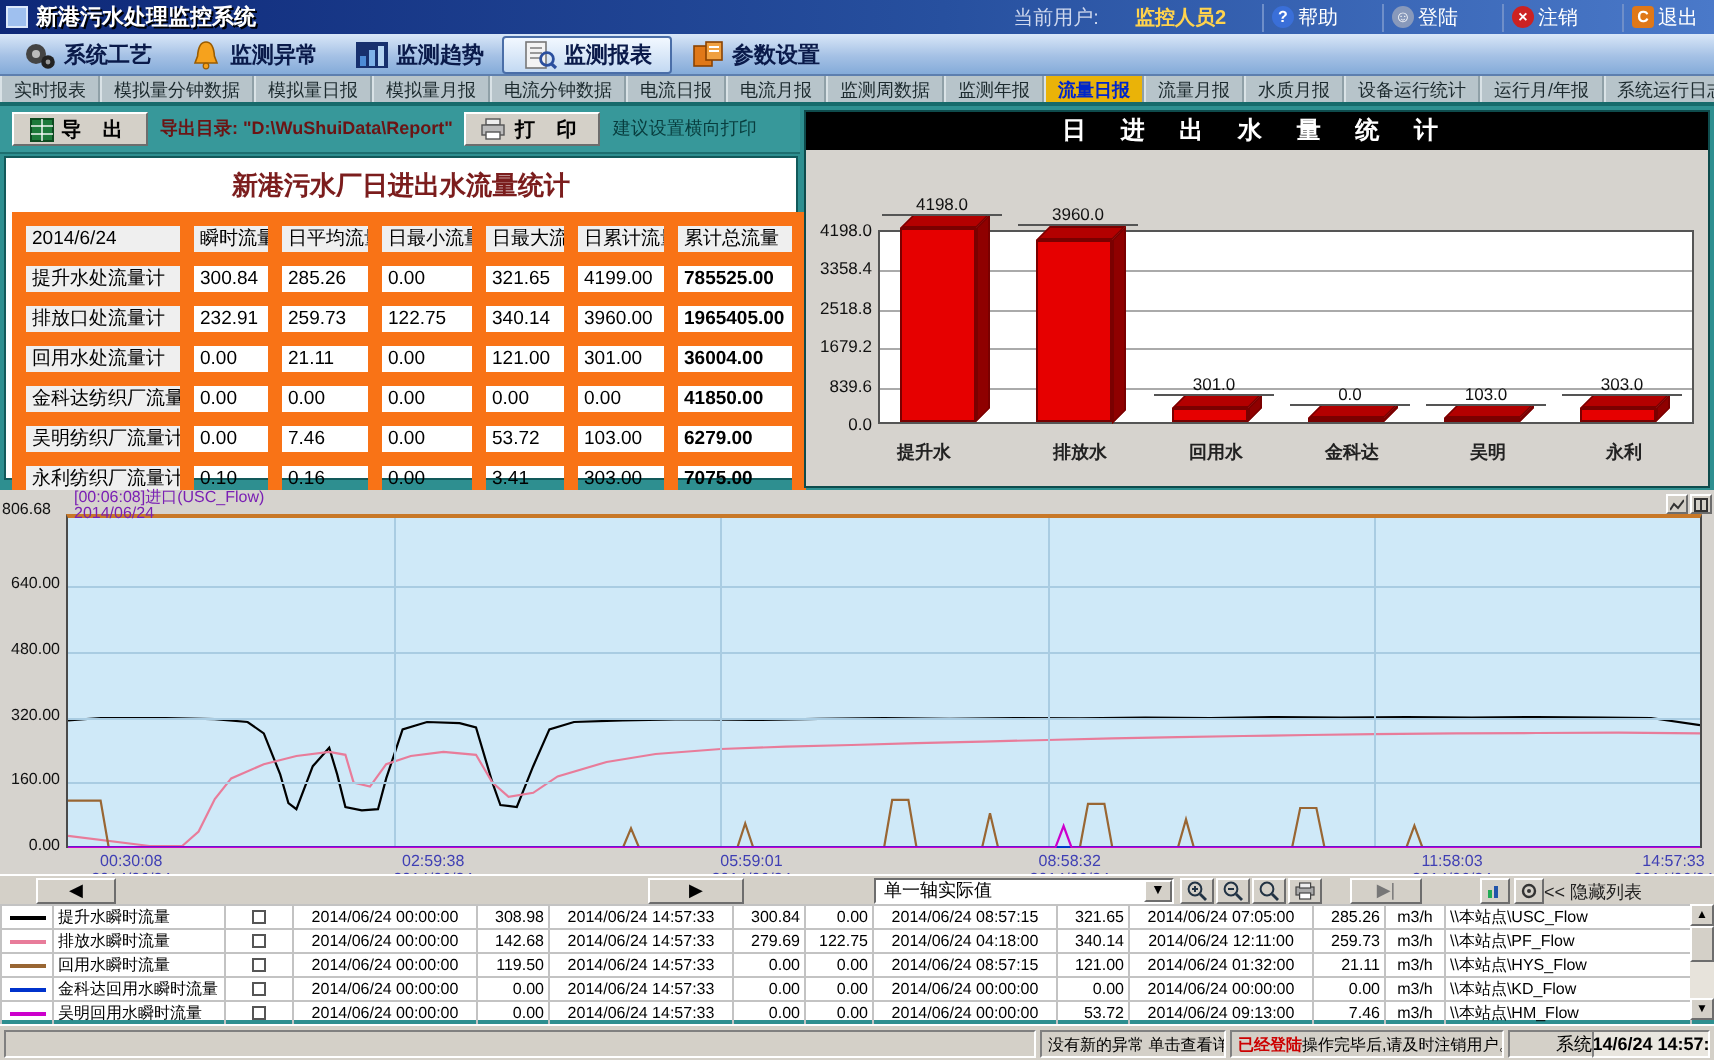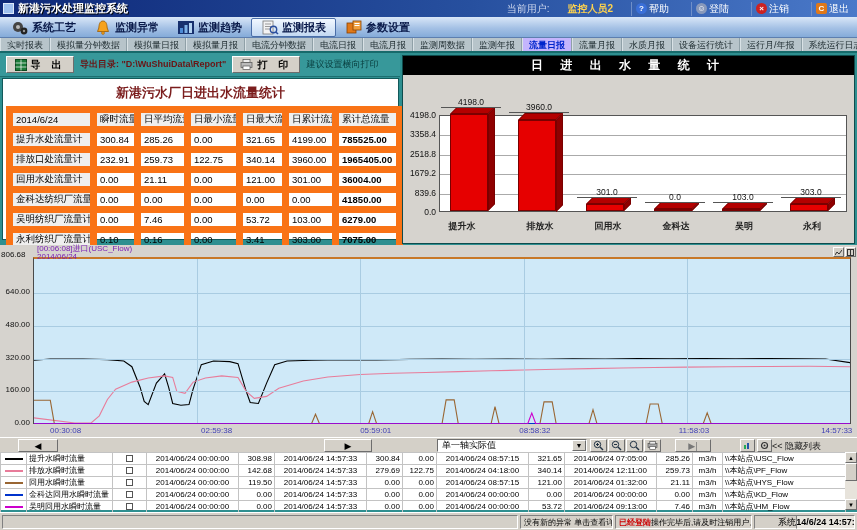--- a/index.html
+++ b/index.html
@@ -19,21 +19,21 @@
 
   
   .menubar { left:0; top:17px; width:857px; height:21px; background:linear-gradient(180deg,#d9e7f8 0%,#a5c1e5 55%,#84abd9 100%); display:flex; align-items:center; padding-left:2px; border-bottom:1px solid #5d7faf; }
   .menuitem { display:flex; align-items:center; gap:3px; height:19px; padding:0 9px; font-weight:bold; font-size:11px; color:#0a1a4a; cursor:pointer; }
   .menuitem.sel { background:linear-gradient(180deg,#f2f8ff,#c3d9f2); border:1px solid #4a6ea8; border-radius:2px; }
   .micon { width:18px; height:15px; }
 
   
   .subtabs { left:0; top:38px; width:857px; height:15px; background:#b7c4ca; border-bottom:2px solid #176a6b; display:flex; align-items:stretch; }
   .subtab { font-size:9px; color:#1c2a2e; padding:1px 6px 0 6px; border-right:1px solid #8fa0a7; border-left:1px solid #d9e2e6; white-space:nowrap; cursor:pointer; }
-  .subtab.sel { background:#c4b5fd; color:#0026cc; font-weight:bold; }
+  .subtab.sel { background:#eab308; color:#0026cc; font-weight:bold; }
 
   
   .toolbar { left:0; top:53px; width:400px; height:24px; background:#37989a; display:flex; align-items:center; gap:6px; padding-left:6px; border-bottom:1px solid #1d6f70; }
   .b3d { background:#d4d0c8; border:1px solid; border-color:#ffffff #6d6d6d #6d6d6d #ffffff; display:flex; align-items:center; justify-content:center; gap:4px; cursor:pointer; }
   .exportbtn,.printbtn { width:68px; height:17px; font-size:10px; letter-spacing:4px; font-weight:bold; }
   .dirtext { color:#6b1414; font-weight:bold; font-size:9px; }
   .hinttext { color:#083d3e; font-size:9px; }
 
   
   .leftpanel { left:2px; top:78px; width:397px; height:162px; background:#fff; border:1px solid #12595a; padding:2px 3px; }
@@ -403,21 +403,21 @@
       <div>2014/06/24</div>
     </div>
     <div class="txlab" style="left: 335.72px;">
       <div>05:59:01</div>
       <div>2014/06/24</div>
     </div>
     <div class="txlab" style="left: 494.84px;">
       <div>08:58:32</div>
       <div>2014/06/24</div>
     </div>
-    <div class="txlab" style="left: 654px;">
+    <div class="txlab" style="left: 686px;">
       <div>11:58:03</div>
       <div>2014/06/24</div>
     </div>
     <div class="txlab" style="left: 796.76px;">
       <div>14:57:33</div>
       <div>2014/06/24</div>
     </div>
   </div>
 
 <div class="abs controls">

